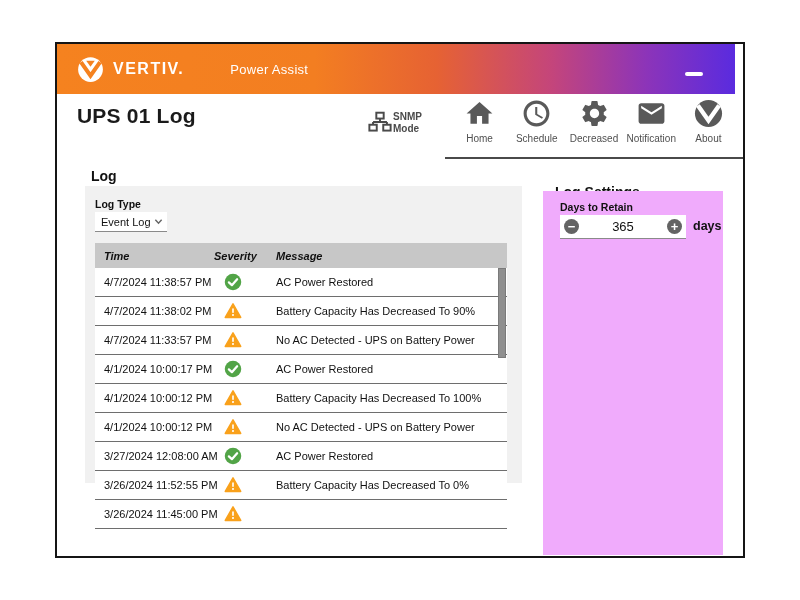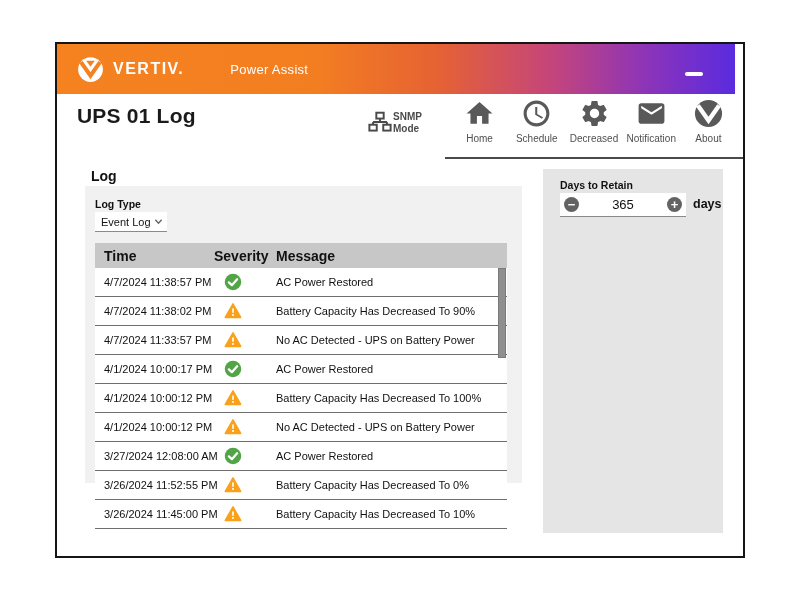--- a/index.html
+++ b/index.html
@@ -73,43 +73,43 @@
   .logtype-value { font-size: 11px; color: #111; }
   .select-chevron { width: 9px; height: 9px; color: #666; flex: 0 0 auto; }
   
   .log-table {
     position: absolute; left: 10px; top: 57px; width: 412px; height: 286px;
     background: #fff;
   }
   .table-header {
     display: flex; height: 25px; background: #c7c7c7; align-items: center;
   }
-  .table-header .col { font-size: 14px; font-weight: 700; color: #111; }
+  .table-header .col { font-size: 11px; font-weight: 700; color: #111; font-style: italic; }
   .col-time { width: 110px; padding-left: 9px; }
   .col-sev  { width: 62px;  padding-left: 9px; }
   .col-msg  { flex: 1;      padding-left: 9px; }
   .table-body { position: relative; }
   .table-row {
     display: flex; height: 29px; align-items: center;
     border-bottom: 1px solid #6e6e6e; background: #fff;
   }
   .table-row:last-child { border-bottom: none; }
   .cell { font-size: 11px; color: #111; }
   .cell-time { width: 110px; padding-left: 9px; white-space: nowrap; }
   .cell-sev  { width: 62px; display: flex; justify-content: center; padding-right: 6px; }
   .cell-msg  { flex: 1; padding-left: 9px; white-space: nowrap; }
   .sev-icon { width: 18px; height: 18px; display: block; }
   .table-scrollbar {
     position: absolute; right: 1px; top: 0; width: 8px; height: 90px;
     background: #8f8f8f; border: 1px solid #7a7a7a; cursor: pointer;
   }
   
   .settings-panel {
-    position: absolute; left: 486px; top: 125px; width: 180px; height: 364px;
-    background: #e5e5e5;
+    position: absolute; left: 486px; top: 147px; width: 180px; height: 364px;
+    background: #f0abfc;
   }
   .retain-label { position: absolute; left: 17px; top: 10px; font-size: 10.5px; font-weight: 700; color: #111; }
   .stepper {
     position: absolute; left: 17px; top: 24px; width: 126px; height: 24px;
     background: #fff; border-bottom: 1px solid #8a8a8a;
     display: flex; align-items: center; justify-content: space-between; padding: 0 4px;
   }
   .step-btn {
     width: 15px; height: 15px; border-radius: 50%; background: #636363; color: #fff;
     display: flex; align-items: center; justify-content: center;
@@ -291,21 +291,20 @@
           </div>
           <div class="table-row">
             <div class="cell cell-time">3/26/2024 11:45:00 PM</div>
             <div class="cell cell-sev">
               <svg class="sev-icon" viewBox="0 0 24 24">
     <path d="M12 2.5 L22.3 20.5 L1.7 20.5 Z" fill="#F9A11B" stroke="#F9A11B" stroke-width="2" stroke-linejoin="round"></path>
     <rect x="10.9" y="8.2" width="2.2" height="6.4" rx="1.1" fill="#fff"></rect>
     <circle cx="12" cy="17.3" r="1.4" fill="#fff"></circle>
   </svg>
             </div>
-            <div class="cell cell-msg">Battery Capacity Has Decreased To 10%</div>
           </div>
           <div class="table-scrollbar"></div>
       </div>
     </div>
   </div>
 
   <div class="section-title right-title">Log Settings</div>
 
   <div class="settings-panel">
     <div class="retain-label">Days to Retain</div>

